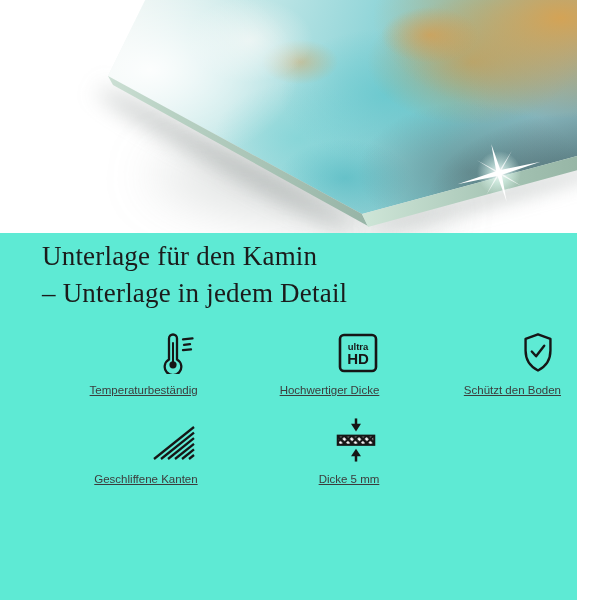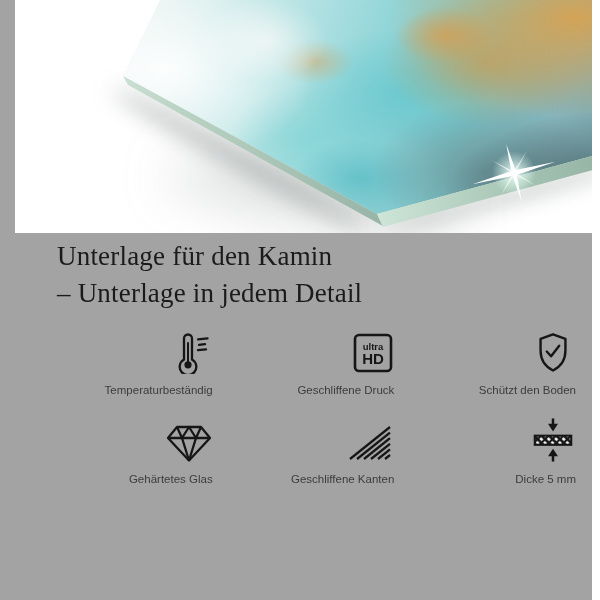--- a/index.html
+++ b/index.html
@@ -1,17 +1,17 @@
 <!DOCTYPE html>
 <html><head>
 <meta charset="utf-8">
 <style>
   html,body{margin:0;padding:0;background:#fff;}
-  .page{position:relative;width:577px;height:600px;background:#a3a3a3;overflow:hidden;
-        font-family:"Liberation Sans", sans-serif;color:#3a3a3a;padding-left:15px;}
+  .page{position:relative;width:577px;height:600px;background:#5eead4;overflow:hidden;
+        font-family:"Liberation Sans", sans-serif;color:#3a3a3a;}
 
   
   .hero{position:relative;width:600px;height:233px;overflow:hidden;background:#fff;}
   .shadow{position:absolute;border-radius:50%;}
   .shadow-broad{left:150px;top:170px;width:300px;height:50px;background:rgba(120,128,126,0.28);
                 filter:blur(26px);transform:rotate(9deg);}
   .shadow-left{left:102px;top:82px;width:292px;height:17px;background:rgba(110,120,118,0.50);
                filter:blur(11px);transform:rotate(28.7deg);transform-origin:0 0;}
   .shadow-right{left:366px;top:224px;width:260px;height:13px;background:rgba(130,140,137,0.45);
                 filter:blur(10px);transform:rotate(-15deg);transform-origin:0 0;}
@@ -42,21 +42,21 @@
 
   
   h1{margin:5px 0 0 42px;font-family:"Liberation Serif","DejaVu Serif",serif;
      font-weight:400;font-size:27px;line-height:37px;color:#1b1b1b;letter-spacing:0.2px;}
   .desc{margin:13px 0 0 42px;width:502px;font-size:14px;line-height:25px;color:#3a3a3a;}
 
   
   .features{margin:16px 16px 0;display:grid;grid-template-columns:1fr 1fr 1fr;row-gap:20px;}
   .feature{display:flex;flex-direction:column;align-items:flex-end;}
   .icon-box{height:46px;display:flex;align-items:flex-end;justify-content:center;}
-  .feature .label{margin-top:9px;font-size:11.5px;line-height:14px;color:#3c3c3c;text-align:center;}
+  .feature .label{margin-top:9px;font-size:11.5px;line-height:14px;color:#3c3c3c;text-align:center;text-decoration:underline;}
   .ico{stroke:#161616;fill:none;stroke-width:2.3;}
   .ico text{stroke:none;fill:#161616;font-family:"Liberation Sans",sans-serif;font-weight:bold;}
 </style>
 </head>
 <body>
 
 <div class="page">
 
   <div class="hero">
     <div class="shadow shadow-broad"></div>
@@ -104,45 +104,33 @@
     </div>
 
     <div class="feature">
       <div class="icon-box">
         <svg class="ico" width="42" height="42" viewBox="0 0 42 42">
           <rect x="3" y="3" width="36" height="36" rx="4" stroke-width="2.6"></rect>
           <text x="21" y="17.5" font-size="9.5" text-anchor="middle">ultra</text>
           <text x="21" y="32" font-size="15" text-anchor="middle">HD</text>
         </svg>
       </div>
-      <div class="label">Geschliffene Druck</div>
+      <div class="label">Hochwertiger Dicke</div>
     </div>
 
     <div class="feature">
       <div class="icon-box">
         <svg class="ico" width="46" height="44" viewBox="0 0 48 46" stroke-linecap="round" stroke-linejoin="round">
           <path d="M24 4.5 L37 9.2 V21.5 C37 31.5 31.7 38.5 24 42.3 C16.3 38.5 11 31.5 11 21.5 V9.2 Z" stroke-width="2.5"></path>
           <path d="M17.5 22.5 L22 27.5 L30.5 16.5" stroke-width="2.5"></path>
         </svg>
       </div>
       <div class="label">Schützt den Boden</div>
     </div>
 
-    <div class="feature">
-      <div class="icon-box">
-        <svg class="ico" width="48" height="40" viewBox="0 0 48 40" stroke-width="2.1" stroke-linejoin="round">
-          <polygon points="3,15 12,4 36,4 45,15 24,37.5"></polygon>
-          <line x1="3" y1="15" x2="45" y2="15"></line>
-          <polyline points="12,4 17,15 24,4 31,15 36,4"></polyline>
-          <line x1="17" y1="15" x2="24" y2="37.5"></line>
-          <line x1="31" y1="15" x2="24" y2="37.5"></line>
-        </svg>
-      </div>
-      <div class="label">Gehärtetes Glas</div>
-    </div>
 
     <div class="feature">
       <div class="icon-box">
         <svg class="ico" width="48" height="40" viewBox="0 0 48 40" stroke-width="3.1">
           <line x1="4" y1="36" x2="44" y2="4"></line>
           <line x1="11" y1="36" x2="44" y2="9.6"></line>
           <line x1="18" y1="36" x2="44" y2="15.2"></line>
           <line x1="25" y1="36" x2="44" y2="20.8"></line>
           <line x1="32" y1="36" x2="44" y2="26.4"></line>
           <line x1="39" y1="36" x2="44" y2="32"></line>

